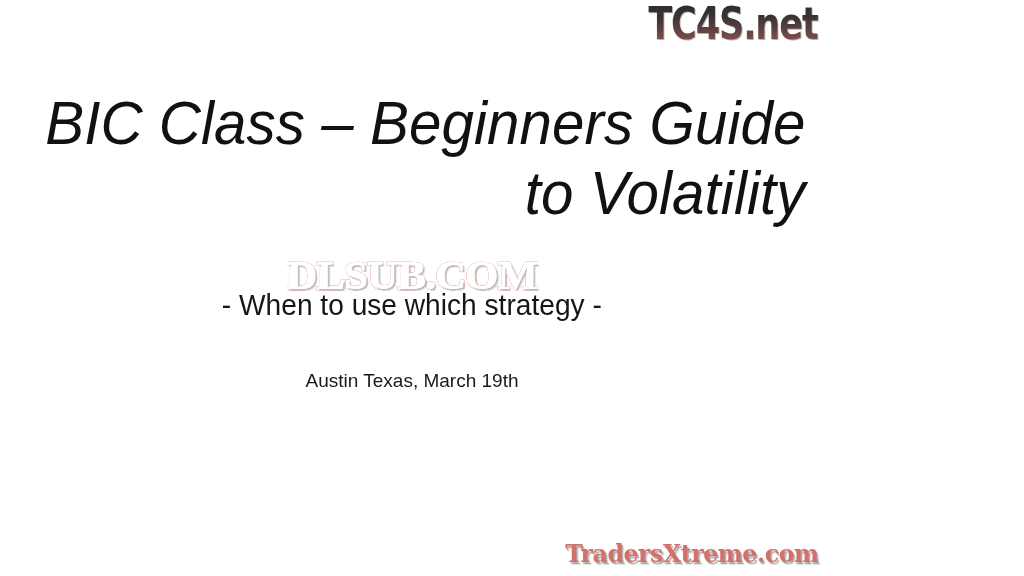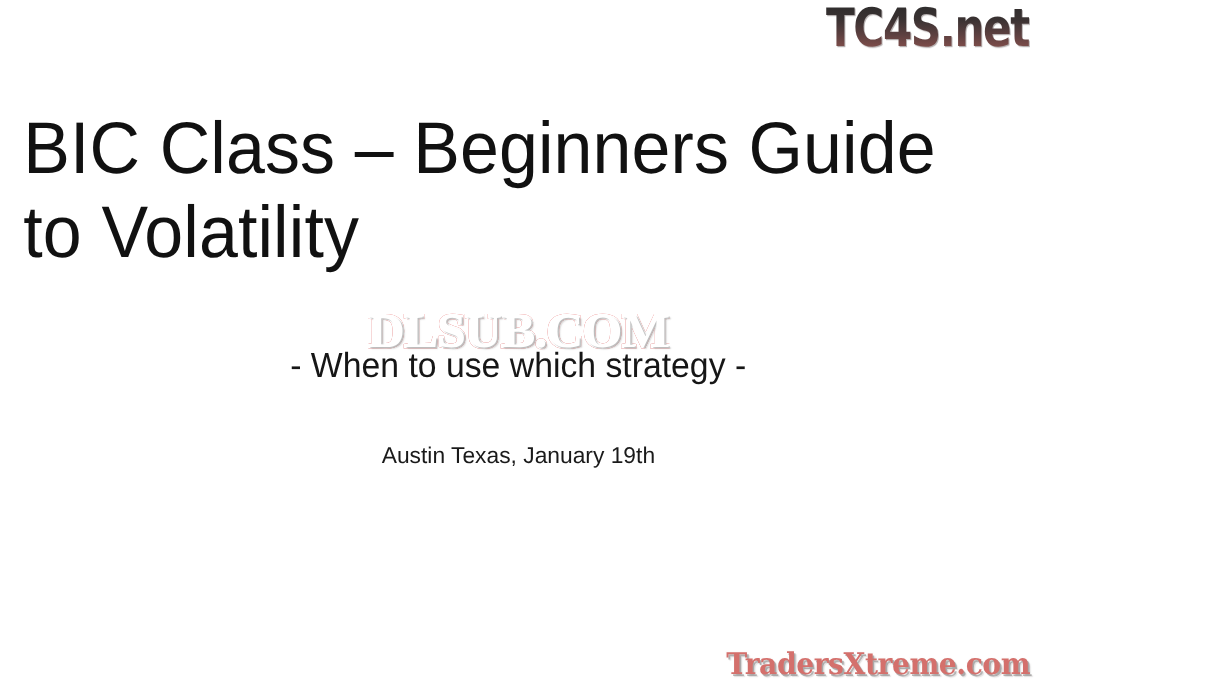--- a/index.html
+++ b/index.html
@@ -9,21 +9,20 @@
     background: #ffffff;
   }
 
   #slide {
     position: relative;
     width: 824px;
     height: 576px;
     background: #ffffff;
     overflow: hidden;
     font-family: "Liberation Sans", sans-serif;
-    padding-left: 40px;
     -webkit-font-smoothing: antialiased;
   }
 
   
   #brand-logo {
     position: absolute;
     right: 6px;
     top: 0px;
     font-family: "DejaVu Sans", sans-serif;
     font-weight: 700;
@@ -46,22 +45,23 @@
     filter: drop-shadow(1.5px 1.5px 0.6px rgba(120,110,110,0.55));
     user-select: none;
   }
 
   
   #title-block {
     position: absolute;
     left: 0;
     right: 0;
     top: 88px;
-    text-align: left;
+    text-align: right;
     color: #0d0d0d;
+    font-style: italic;
   }
 
   .title-line {
     font-family: "Liberation Sans", sans-serif;
     font-weight: 300;
     font-size: 61px;
     line-height: 70px;
     letter-spacing: 0.1px;
     transform: scaleX(0.955);
     color: #111111;
@@ -180,18 +180,18 @@
 
   <div id="watermark-layer">
     <span id="watermark-text">DLSUB.COM</span>
   </div>
 
   <div id="subtitle-row">
     <span id="subtitle">- When to use which strategy -</span>
   </div>
 
   <div id="date-row">
-    <span id="event-date">Austin Texas, January 19th</span>
+    <span id="event-date">Austin Texas, March 19th</span>
   </div>
 
   <div id="partner-logo">TradersXtreme.com</div>
 
 </div>
 
 </body></html>

